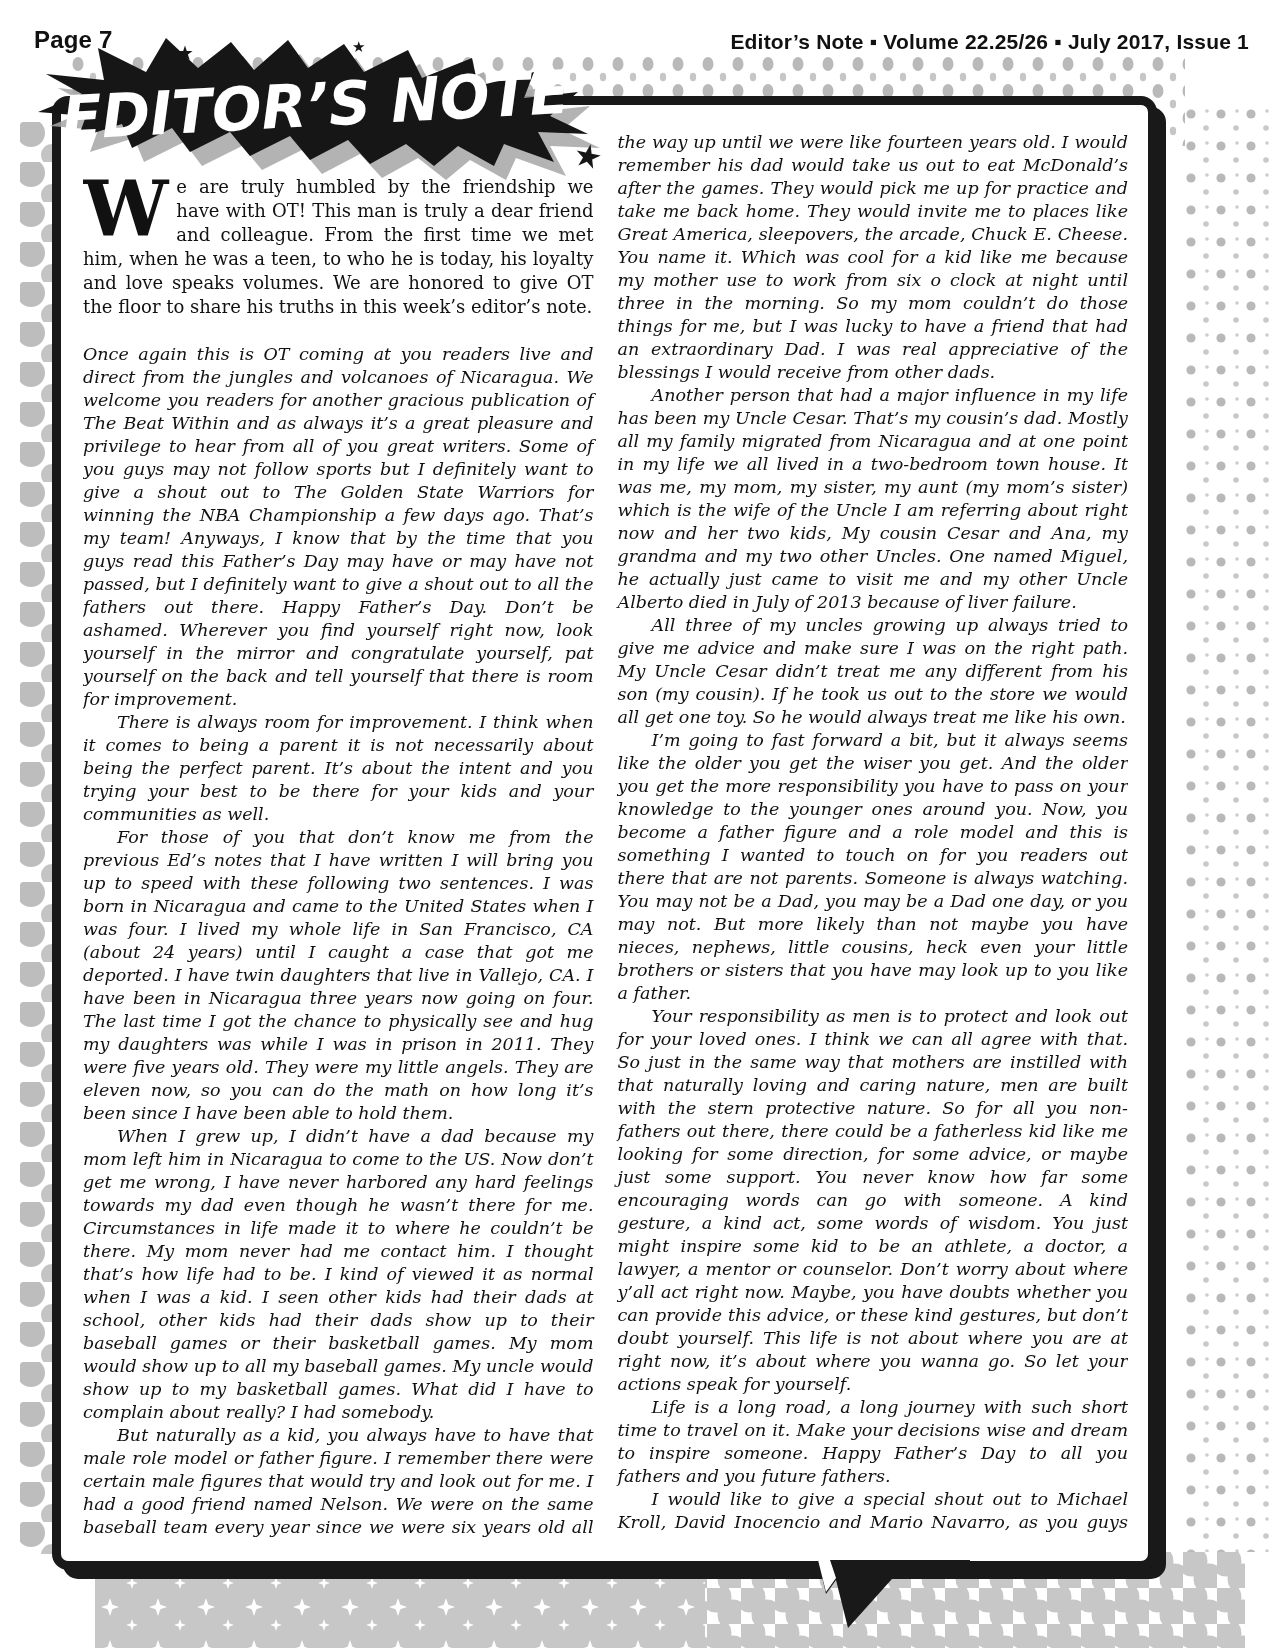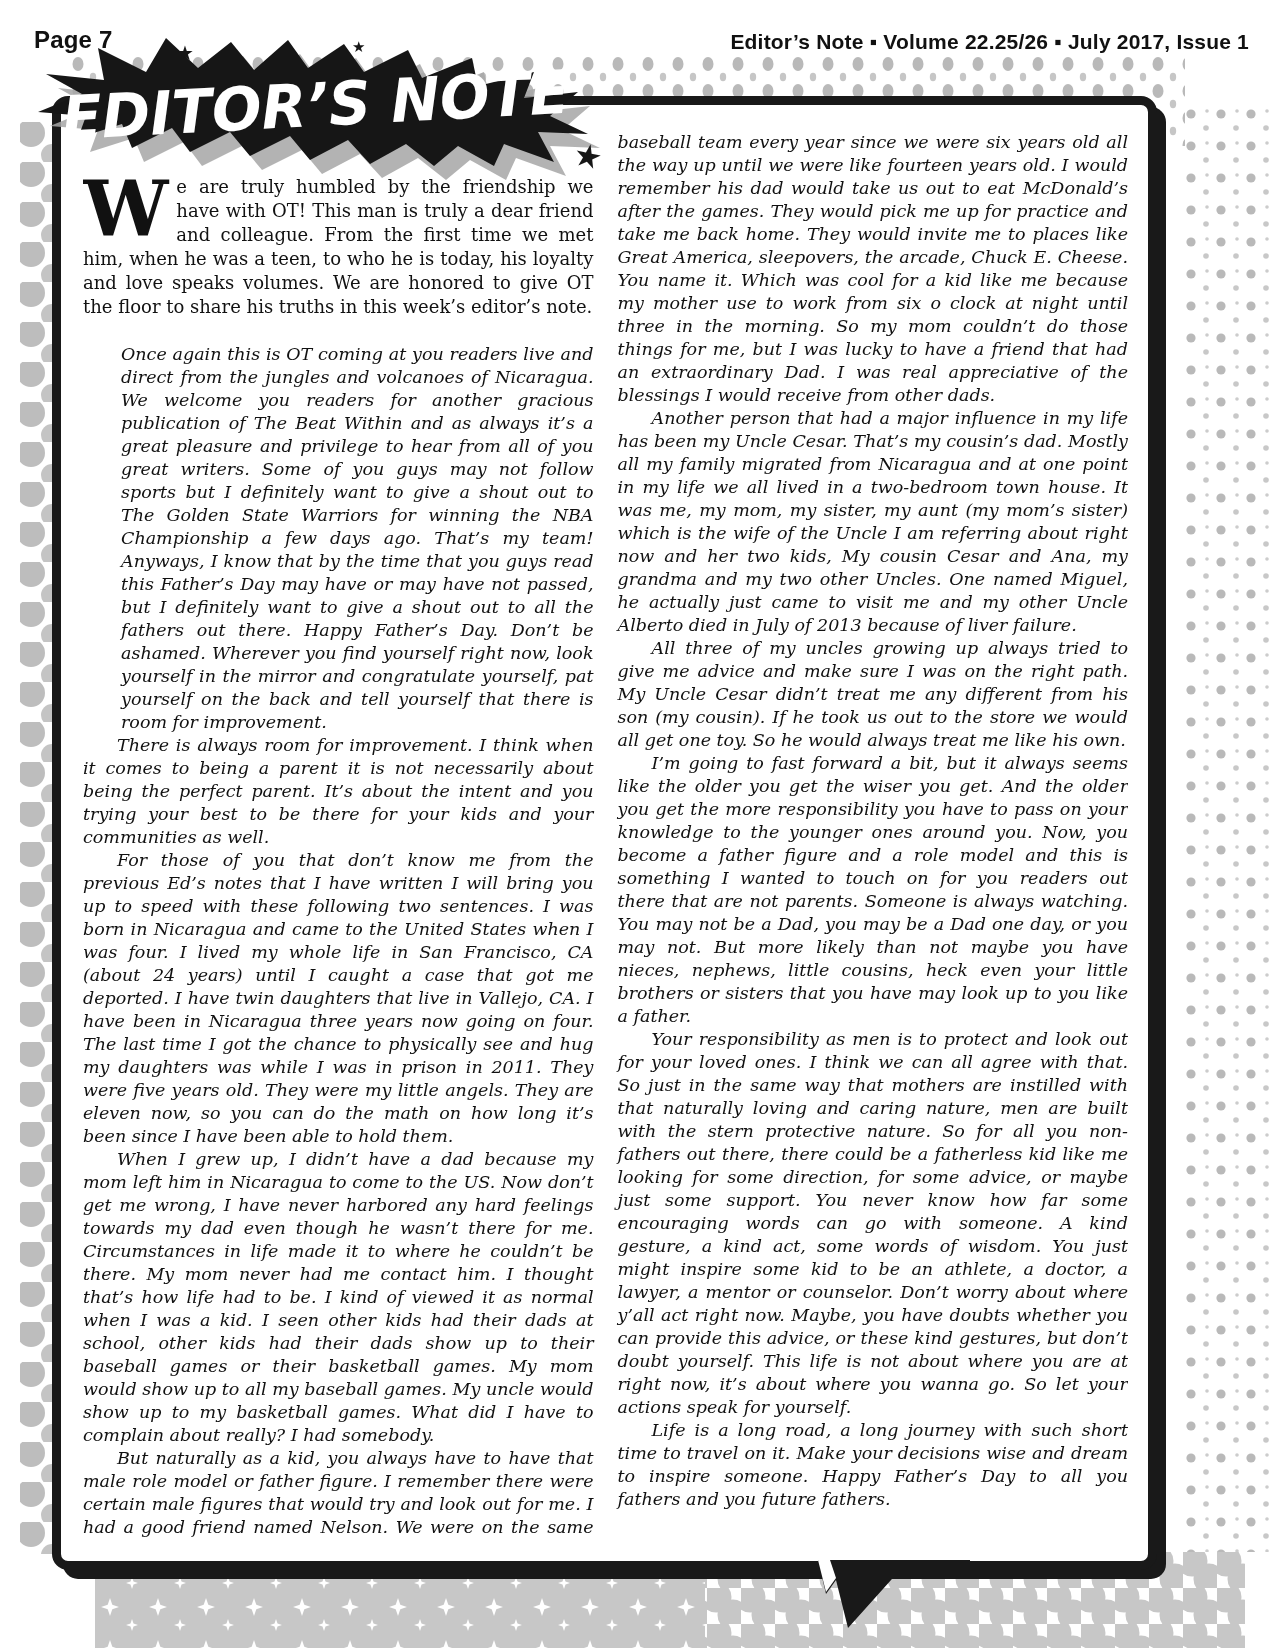--- a/index.html
+++ b/index.html
@@ -29,21 +29,21 @@
   .flow {
     column-count:2; column-gap:24px; column-fill:auto;
     height:1416px; overflow:hidden;
     text-align:justify; font-size:17.5px; line-height:23px;
   }
   .intro { font-size:18px; line-height:24px; margin:44px 0 24px 0; }
   .dropcap { float:left; font-size:76px; line-height:54px; font-weight:bold;
     margin:8px 8px 0 0; font-family:"DejaVu Serif", serif; }
   .pars { display:contents; }
   .body-par { font-style:italic; text-indent:34px; }
-  .body-par.first { text-indent:0;margin-left:38px; }
+  .body-par.first { text-indent:0; }
 
   .tail { position:absolute; left:800px; top:1560px; z-index:2; }
 </style>
 </head>
 <body>
 
 <svg class="deco" style="left:70px; top:56px;" width="1115" height="90">
   <defs>
     <pattern id="ptop" width="30" height="27" patternUnits="userSpaceOnUse">
       <ellipse cx="8" cy="8" rx="5.5" ry="7" fill="#b9b9b9"></ellipse>

